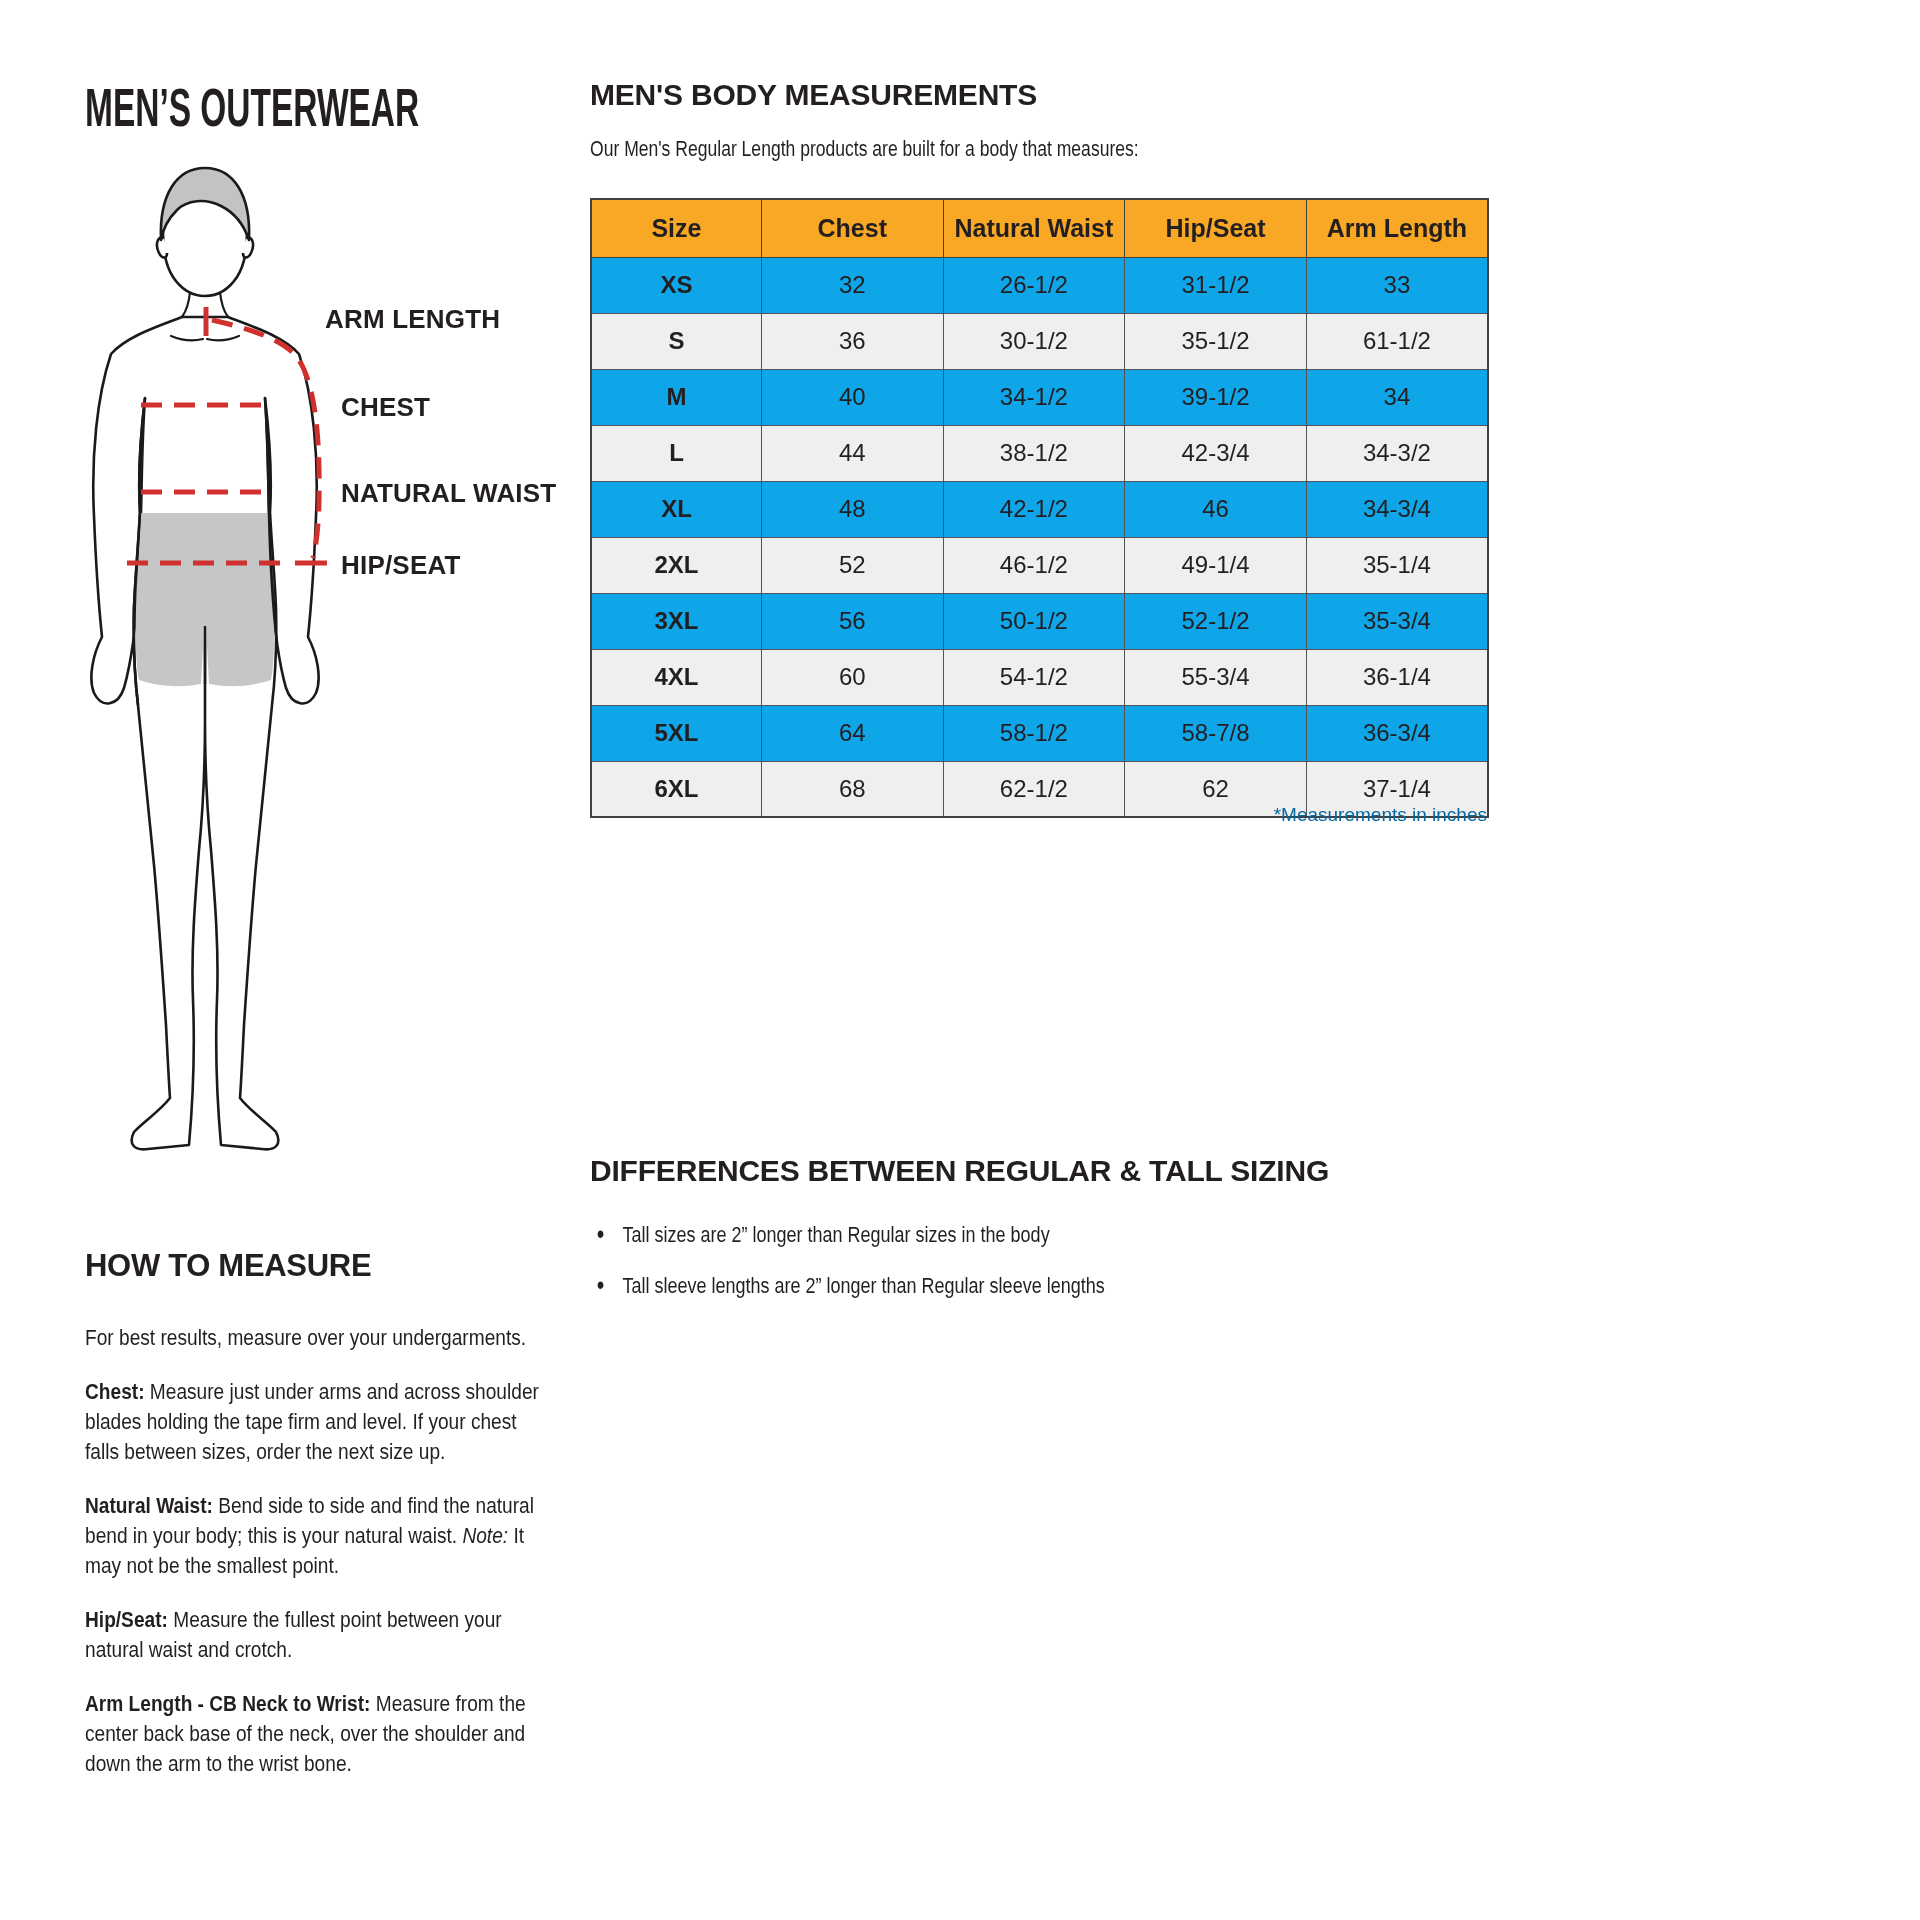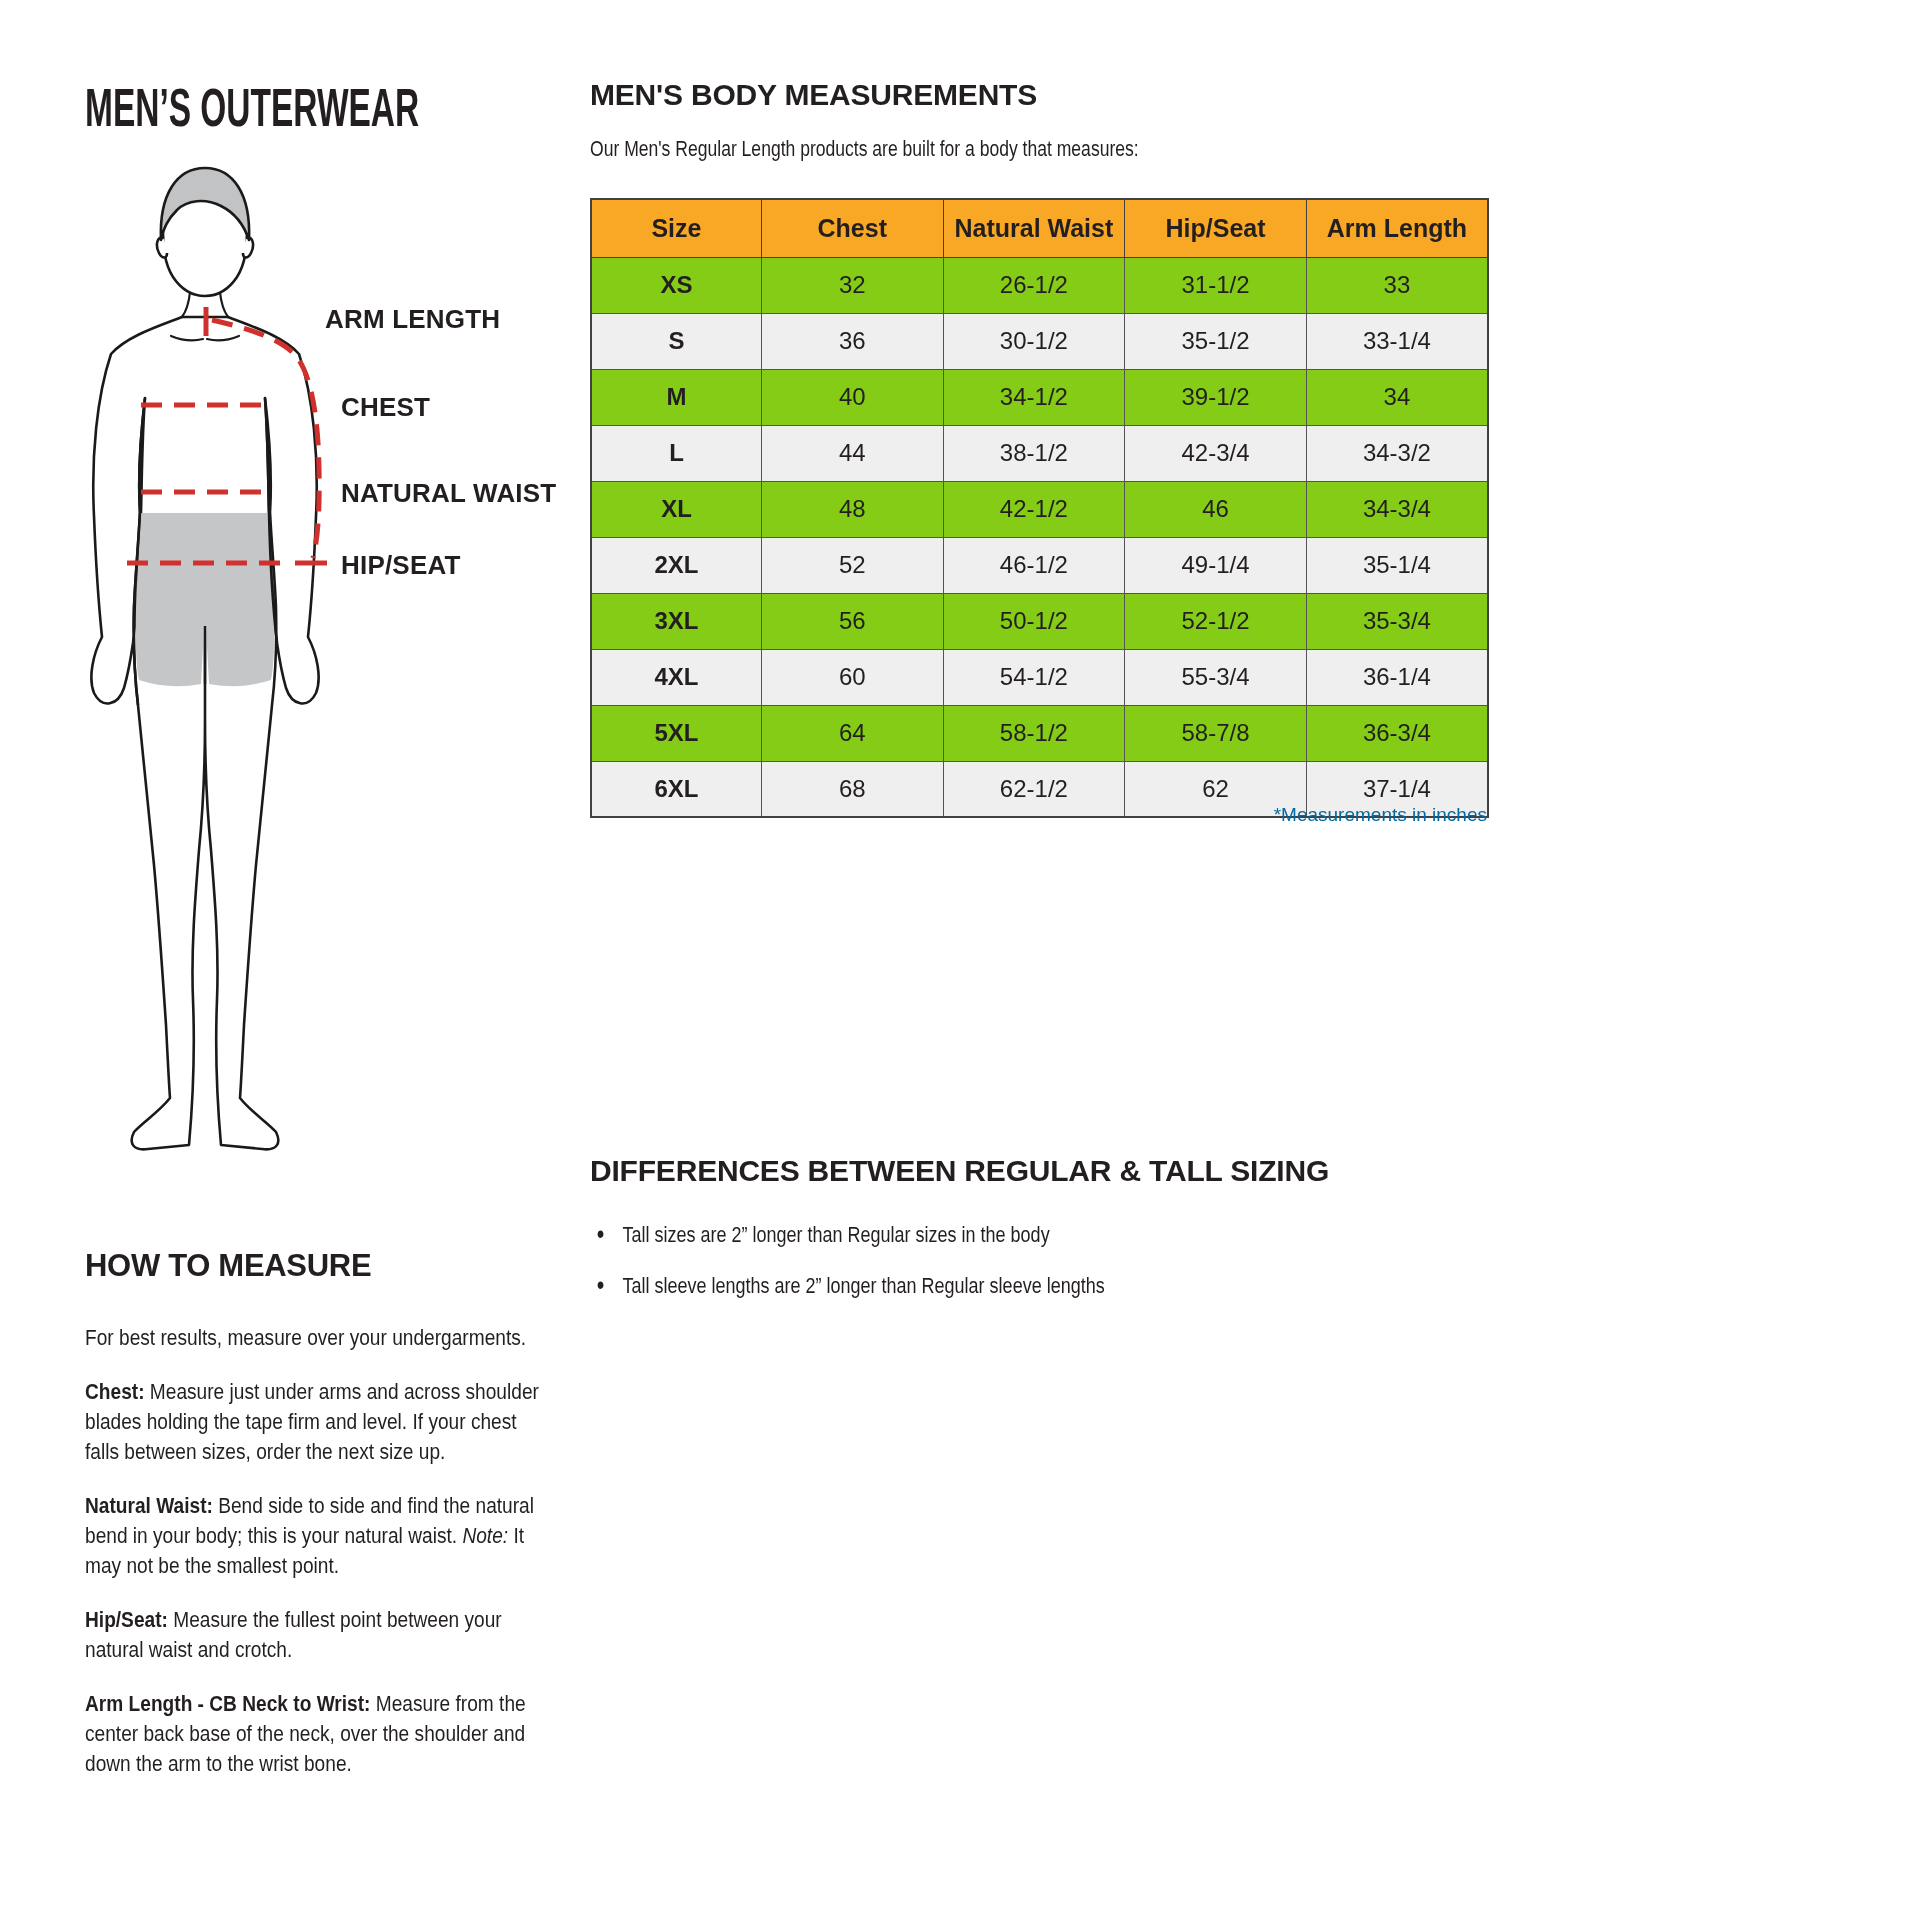--- a/index.html
+++ b/index.html
@@ -44,21 +44,21 @@
     border-collapse:collapse; table-layout:fixed;
     border:2px solid #414042;
   }
   #size-table th {
     background:#F9A825; height:58px;
     font-size:25px; font-weight:700; text-align:center;
     border:1.5px solid #414042;
   }
   #size-table td {
     height:56px; font-size:24px; text-align:center;
-    background:#84cc16; border:1.5px solid #545456;
+    background:#0ea5e9; border:1.5px solid #545456;
   }
   #size-table td.size-col { font-weight:700; }
   #size-table tr.alt td { background:#EFEFEF; }
   col.c-size { width:19%; }
 
   #table-footnote {
     left:590px; top:804px; width:897px; text-align:right;
     font-size:19px; color:#0369a1;
   }
 
@@ -219,21 +219,21 @@
         <td>32</td>
         <td>26-1/2</td>
         <td>31-1/2</td>
         <td>33</td>
       </tr>
       <tr class="alt">
         <td class="size-col">S</td>
         <td>36</td>
         <td>30-1/2</td>
         <td>35-1/2</td>
-        <td>33-1/4</td>
+        <td>61-1/2</td>
       </tr>
       <tr>
         <td class="size-col">M</td>
         <td>40</td>
         <td>34-1/2</td>
         <td>39-1/2</td>
         <td>34</td>
       </tr>
       <tr class="alt">
         <td class="size-col">L</td>

